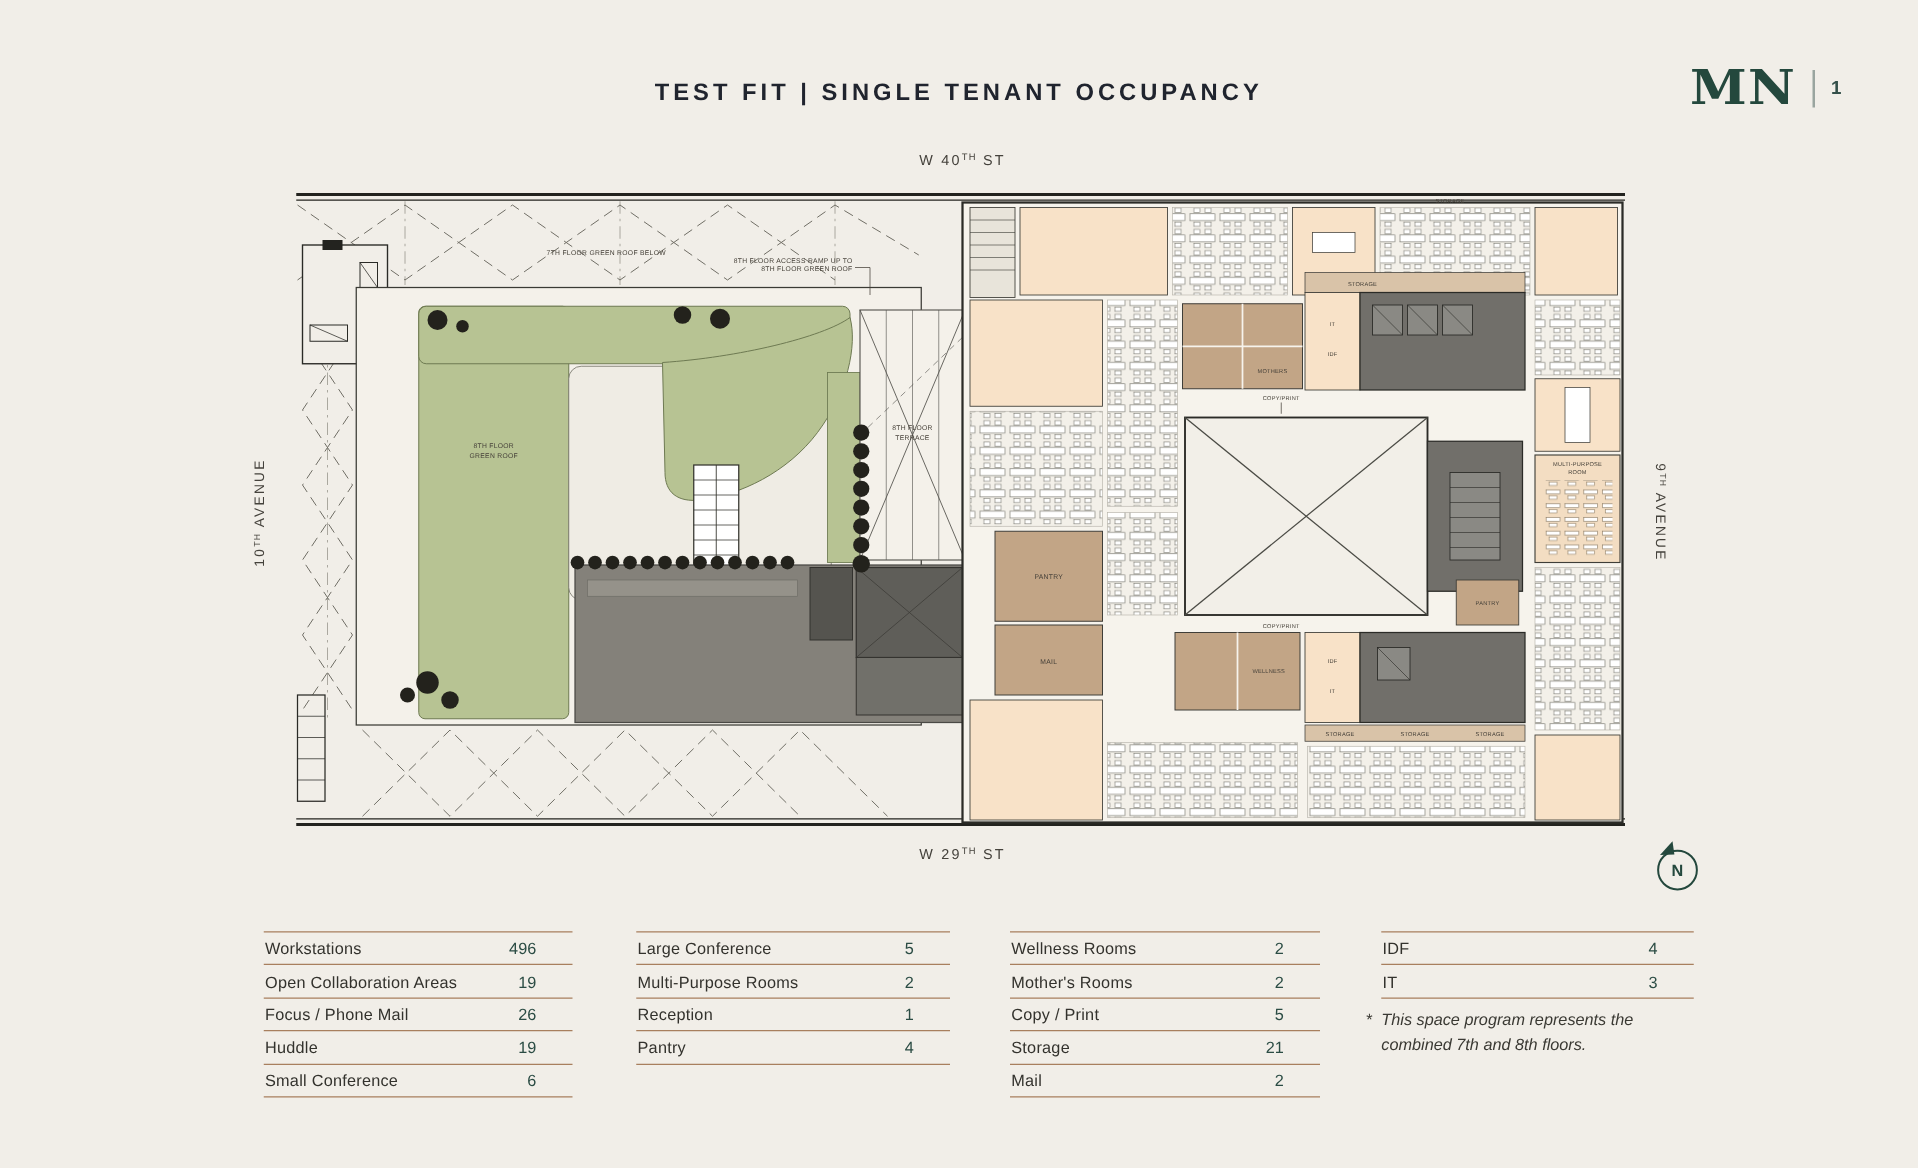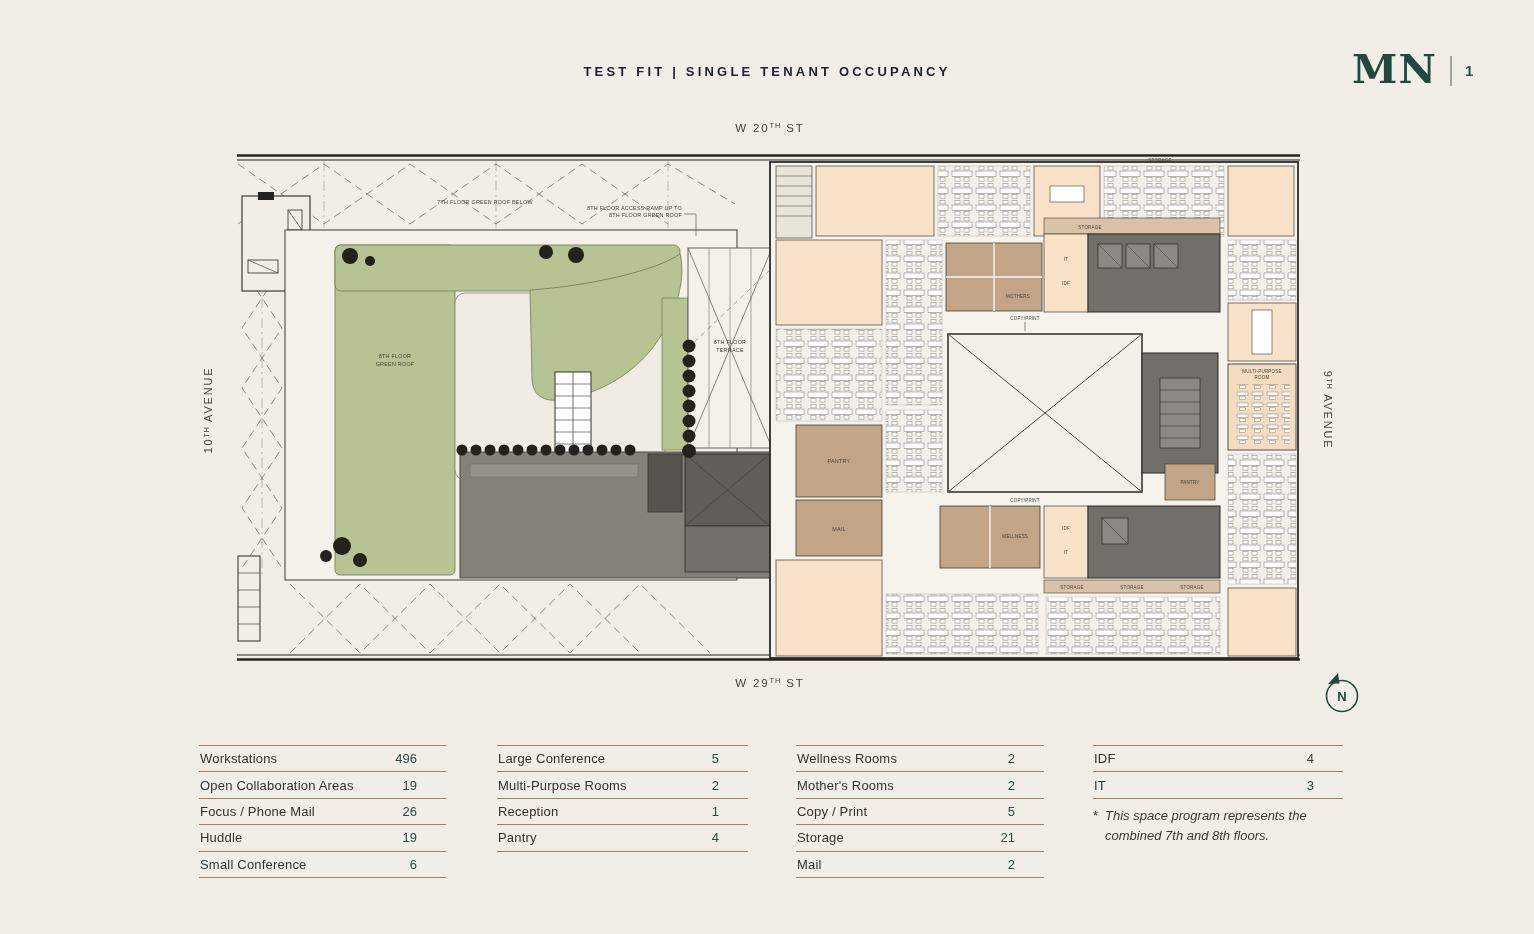--- a/index.html
+++ b/index.html
@@ -4,21 +4,21 @@
 <style>
   html,body{margin:0;padding:0;}
   body{
     width:1534px;height:934px;position:relative;overflow:hidden;
     background:#f1eee8;
     font-family:"Liberation Sans", sans-serif;
     color:#2e2e2a;
   }
   .page-title{
     position:absolute;top:64px;left:0;width:1534px;text-align:center;
-    font-size:13px;font-weight:bold;letter-spacing:3.2px;color:#20242e;
+    font-size:19px;font-weight:bold;letter-spacing:3.2px;color:#20242e;
   }
   .logo-group{position:absolute;top:50px;left:1352px;display:flex;align-items:center;gap:13px;}
   .logo-mark{
     font-family:"DejaVu Serif", serif;font-weight:bold;font-size:41px;line-height:1;
     color:#24483d;letter-spacing:1px;transform:scaleY(.94);
   }
   .logo-divider{width:2px;height:30px;background:#9aa59f;}
   .logo-page{font-size:15px;font-weight:bold;color:#34504a;}
   .street{
     position:absolute;font-size:11.5px;letter-spacing:1.8px;color:#45423c;
@@ -29,21 +29,21 @@
   .street-bottom{left:700px;top:676px;}
   .ave{
     position:absolute;font-size:11px;letter-spacing:1.8px;color:#45423c;
     width:110px;text-align:center;
   }
   .ave sup{font-size:7px;vertical-align:3px;letter-spacing:1px;}
   .ave-left{left:153px;top:404px;transform:rotate(-90deg);}
   .ave-right{left:1273px;top:404px;transform:rotate(90deg);}
   .plan-wrap{position:absolute;left:230px;top:148px;width:1075px;height:520px;}
   .compass{position:absolute;left:1318px;top:670px;}
-  .stat-table{position:absolute;top:745px;border-top:1px solid #a87f5e;}
+  .stat-table{position:absolute;top:745px;border-top:1px solid #a87f5e;margin-left:12px;}
   .t1{left:199px;width:247px;}
   .t2{left:497px;width:251px;}
   .t3{left:796px;width:248px;}
   .t4{left:1093px;width:250px;}
   .srow{
     display:flex;justify-content:space-between;align-items:center;
     height:25.4px;border-bottom:1px solid #a87f5e;padding:0 1px;
   }
   .srow .lbl{font-size:13px;color:#33322d;letter-spacing:.2px;}
   .srow .val{font-size:13px;font-weight:normal;color:#2b4c44;padding-right:28px;}
@@ -62,21 +62,21 @@
 
 <div class="page-title">TEST FIT | SINGLE TENANT OCCUPANCY</div>
 
 <div class="logo-group">
   <span class="logo-mark">MN</span>
   <span class="logo-divider"></span>
   <span class="logo-page">1</span>
 </div>
 
 <div class="street street-top">
-  <span>W 20</span><sup>TH</sup><span> ST</span>
+  <span>W 40</span><sup>TH</sup><span> ST</span>
 </div>
 <div class="street street-bottom">
   <span>W 29</span><sup>TH</sup><span> ST</span>
 </div>
 <div class="ave ave-left">
   <span>10</span><sup>TH</sup><span> AVENUE</span>
 </div>
 <div class="ave ave-right">
   <span>9</span><sup>TH</sup><span> AVENUE</span>
 </div>

